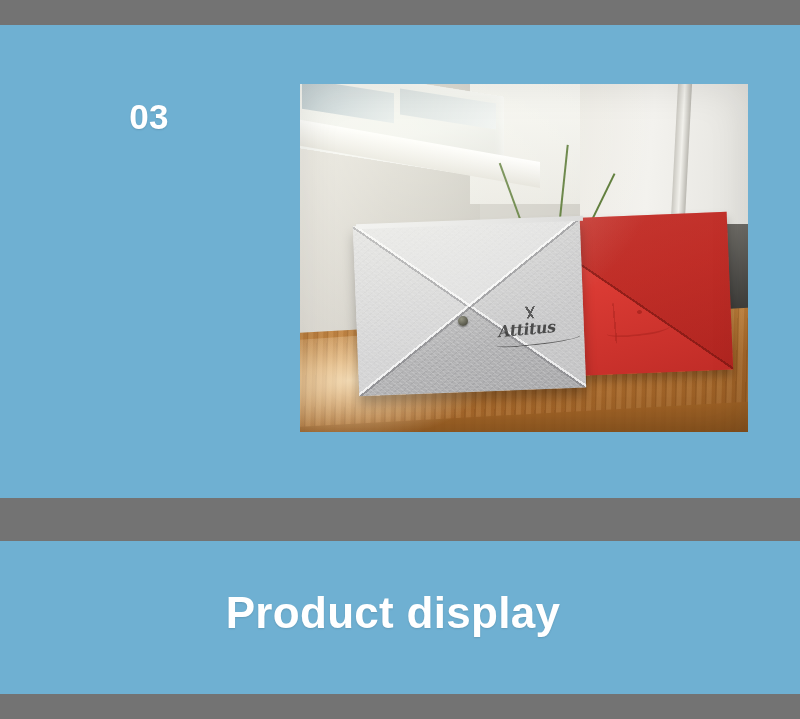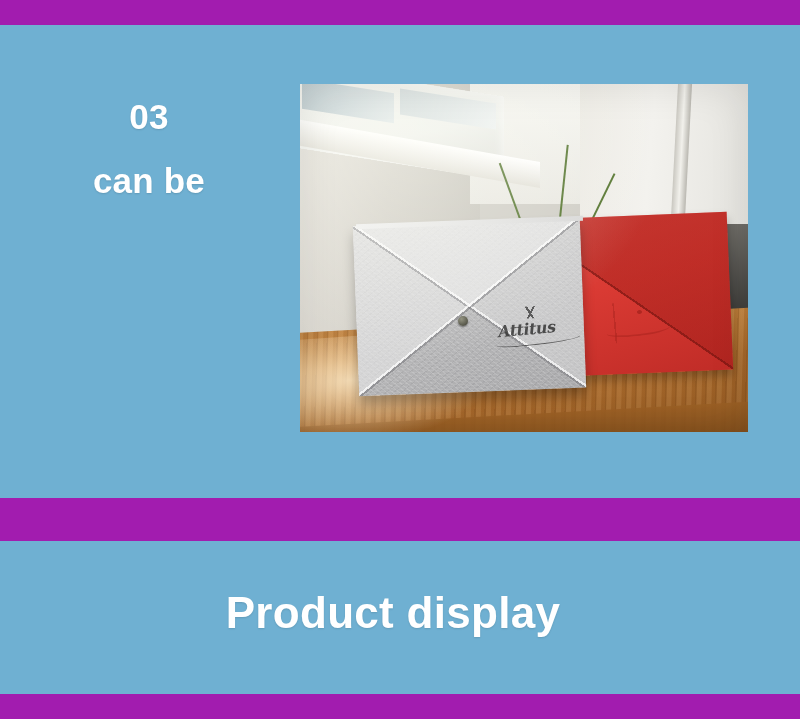--- a/index.html
+++ b/index.html
@@ -10,21 +10,21 @@
     height: 719px;
     background: #ffffff;
     font-family: "Liberation Sans", sans-serif;
     overflow: hidden;
   }
 
   #page {
     position: relative;
     width: 800px;
     height: 719px;
-    background: #a21caf;
+    background: #737373;
   }
 
   
   .band {
     position: absolute;
     left: 0;
     width: 800px;
     background: #6fb0d2;
   }
   #feature-band {
@@ -295,21 +295,20 @@
 </style>
 </head>
 <body>
 
 <div id="page">
 
   <div class="band" id="feature-band" style="background: rgb(111, 176, 210);"></div>
 
   <div id="feature-text">
     <span class="line">03</span>
-    <span class="line">can be</span>
   </div>
 
   <div id="product-photo" aria-label="Two felt and leather envelope document pouches on a wooden table">
 
     <div class="ph wall-left"></div>
     <div class="ph wall-mid"></div>
     <div class="ph wall-right"></div>
     <div class="ph window-frame"></div>
     <div class="ph window-pane-a"></div>
     <div class="ph window-pane-b"></div>

